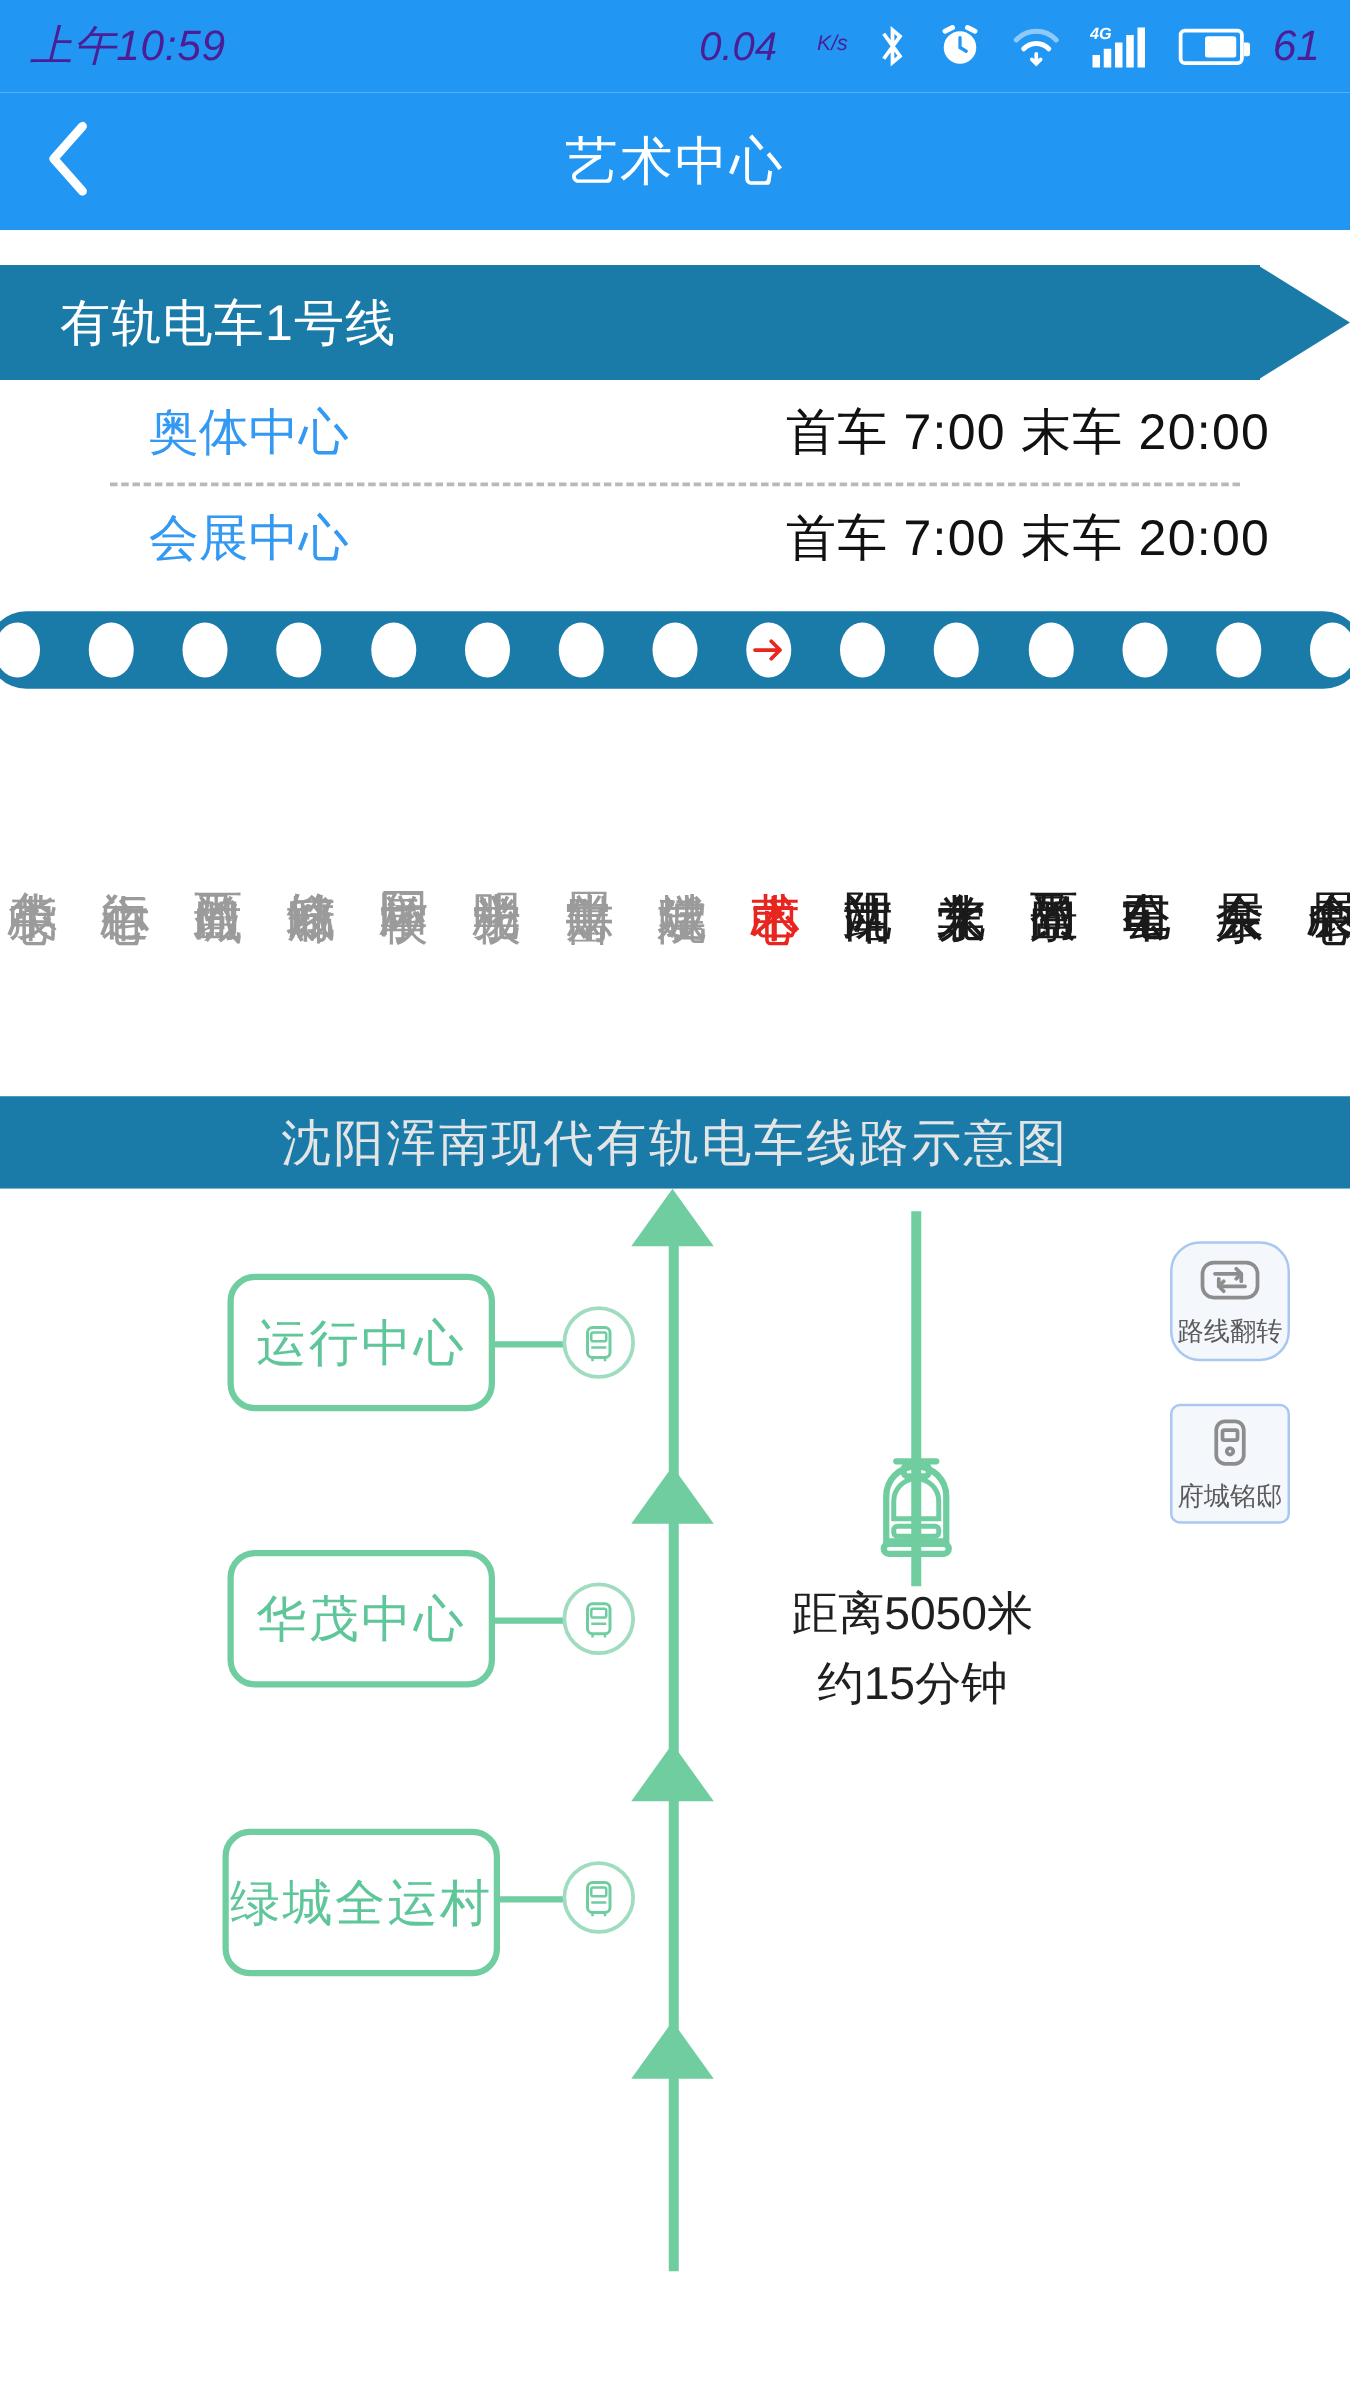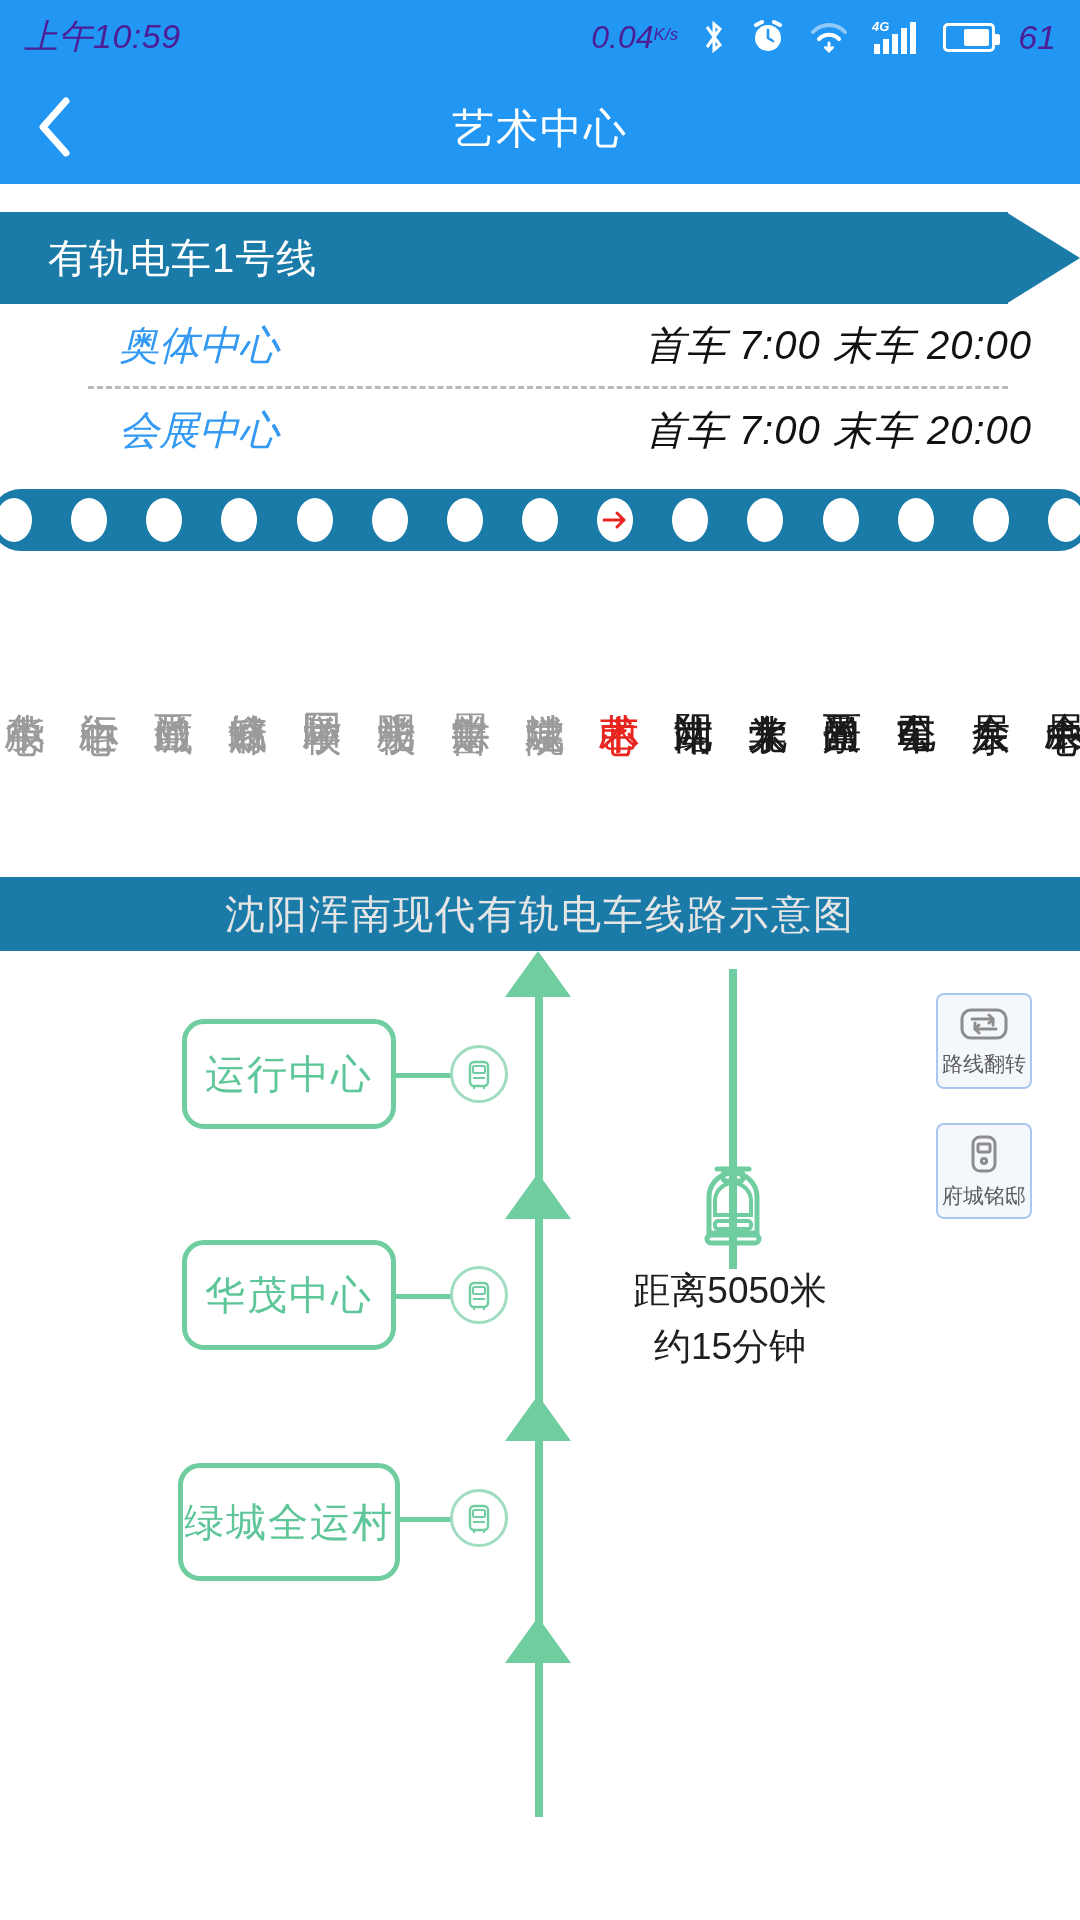--- a/index.html
+++ b/index.html
@@ -14,21 +14,21 @@
   
   .statusbar{
     height:74px; background:#2196f3; color:#4c1d95;
     display:flex; align-items:center; padding:0 24px;
     position:relative;
     font-style:italic;
   }
   .sb-time{ font-size:34px; letter-spacing:.5px; }
   .sb-right{ margin-left:auto; display:flex; align-items:center; gap:23px; }
   .sb-speed{ font-size:32px; display:flex; align-items:baseline; }
-  .sb-speed sup{ font-size:17px; line-height:1; position:relative; top:-8px;}
+  .sb-speed sup{ font-size:17px; line-height:1; position:relative; top:-8px;margin-left:32px;}
   .sb-ico{ display:flex; align-items:center; justify-content:center; }
   .sb-batt{
     width:52px; height:29px; border:3px solid #fff; border-radius:5px;
     position:relative; display:flex; align-items:center; padding:3px;
   }
   .sb-batt:after{
     content:""; position:absolute; right:-8px; top:8px;
     width:5px; height:11px; background:#fff; border-radius:0 2px 2px 0;
   }
   .sb-batt i{ display:block; height:100%; width:62%; background:#fff; border-radius:2px; margin-left:auto;}
@@ -65,21 +65,21 @@
     margin-left:48px; letter-spacing:1px;
   }
   .route-direction{
     position:relative; z-index:3; color:#1b7ba8; font-size:46px; font-weight:bold;
     margin-left:106px; letter-spacing:2px;
     -webkit-text-stroke:6px #ffffff;
     paint-order:stroke fill;
   }
 
   
-  .timetable{ padding:0 0 4px 0;font-style:italic; }
+  .timetable{ padding:0 16px 4px 0; }
   .tt-row{
     display:flex; align-items:center; height:82px; padding:0 34px;
   }
   .tt-term{ color:#3399f3; font-size:40px; width:330px; text-align:center; }
   .tt-times{ color:#111; font-size:40px; margin-left:auto; padding-right:14px; letter-spacing:1px;}
   .tt-sep{ height:0; border-top:3px dashed #b9b9b9; margin:0 72px 0 88px; }
 
   
   .strip-area{ padding-top:14px; }
   .strip{
@@ -368,21 +368,21 @@
       <rect x="36" y="9" width="20" height="9" rx="3" fill="none" stroke="#6fcda0" stroke-width="5"></rect>
       <path d="M22 34 A24 24 0 0 1 70 34 L70 70 L22 70 Z" fill="none" stroke="#6fcda0" stroke-width="5"></path>
       <path d="M28 38 A18 18 0 0 1 64 38 L64 52 L28 52 Z" fill="none" stroke="#6fcda0" stroke-width="4"></path>
       <rect x="28" y="58" width="36" height="8" rx="3" fill="none" stroke="#6fcda0" stroke-width="4"></rect>
       <rect x="20" y="72" width="52" height="8" rx="4" fill="none" stroke="#6fcda0" stroke-width="5"></rect>
     </svg>
   </div>
   <div class="vehicle-txt" style="top:312px;">距离5050米</div>
   <div class="vehicle-txt" style="top:368px;">约15分钟</div>
 
-  <div class="sidebtn" style="left:936px; top:42px;">
+  <div class="sidebtn" style="left:936px; top:42px;border-radius:24px;">
     <span>
       <svg width="50" height="40" viewBox="0 0 50 40">
         <rect x="3" y="6" width="44" height="28" rx="9" fill="none" stroke="#8d8d8d" stroke-width="3"></rect>
         <path d="M13 15 L34 15 L34 21" fill="none" stroke="#8d8d8d" stroke-width="3" stroke-linecap="round" stroke-linejoin="round"></path>
         <path d="M30 11 L34 15 L30 19" fill="none" stroke="#8d8d8d" stroke-width="3" stroke-linecap="round" stroke-linejoin="round"></path>
         <path d="M37 25 L16 25 L16 19" fill="none" stroke="#8d8d8d" stroke-width="3" stroke-linecap="round" stroke-linejoin="round"></path>
         <path d="M20 29 L16 25 L20 21" fill="none" stroke="#8d8d8d" stroke-width="3" stroke-linecap="round" stroke-linejoin="round"></path>
       </svg>
     </span>
     <span class="lbl">路线翻转</span>

